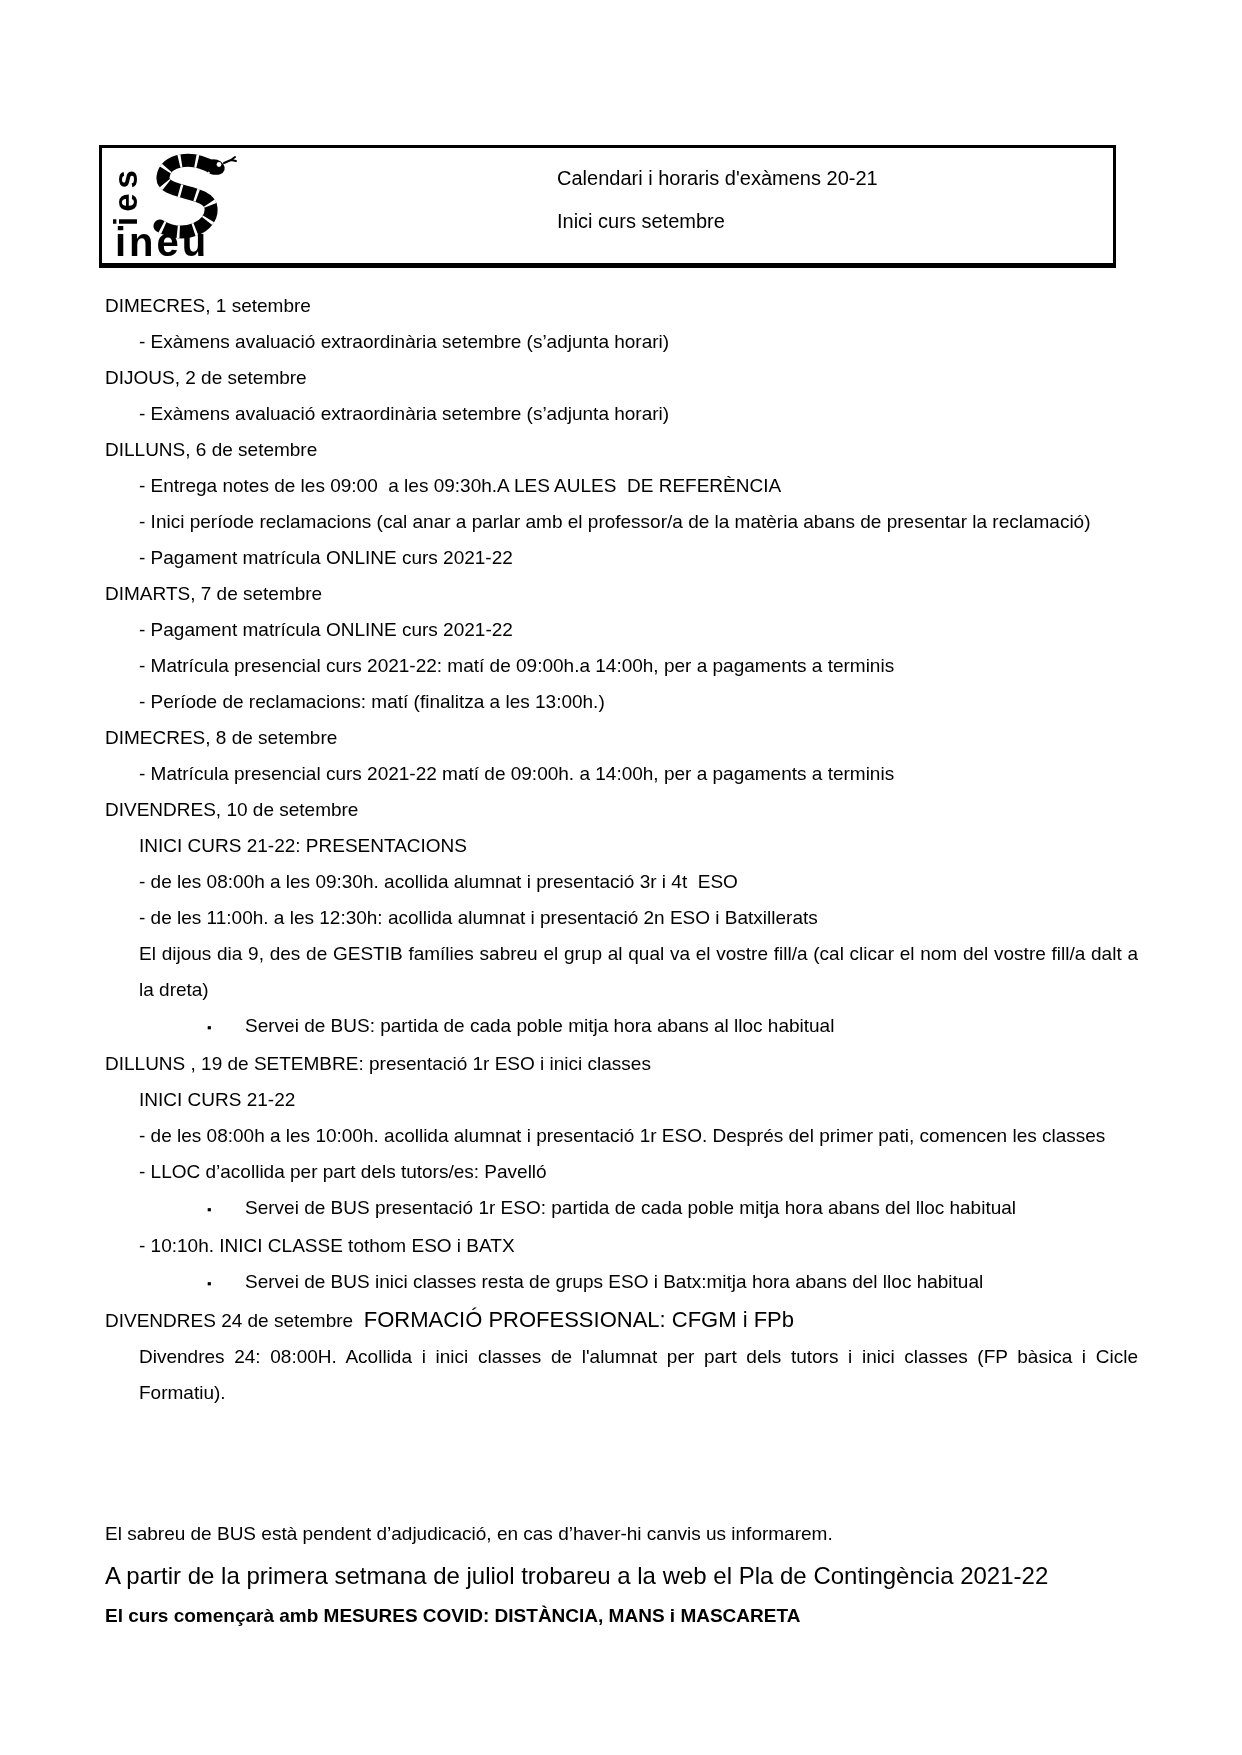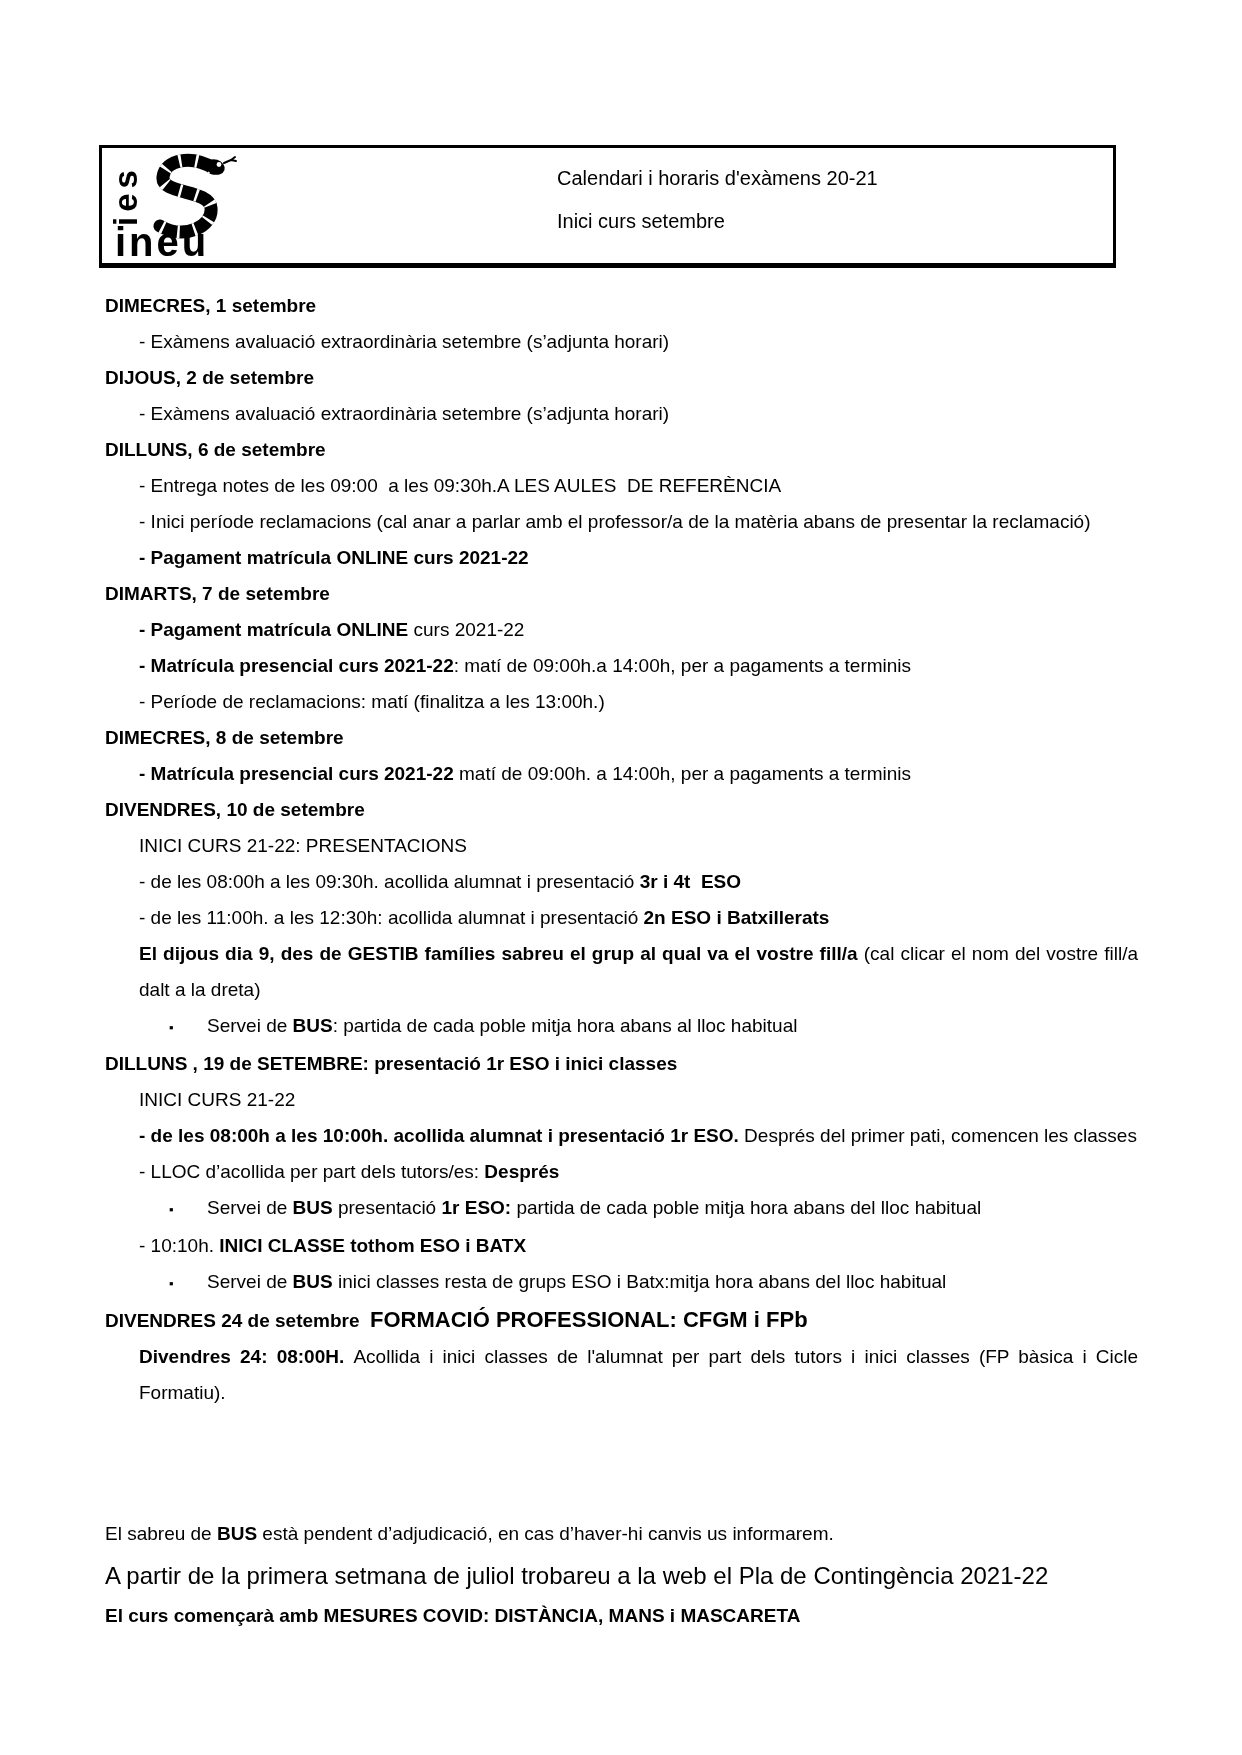--- a/index.html
+++ b/index.html
@@ -21,23 +21,23 @@
     background:#fff;
   }
   .logo { position:absolute; left:8px; top:4px; width:130px; height:112px; }
   .titles { position:absolute; left:455px; top:9px; }
   .title-line { font-size:20px; font-weight:normal; line-height:43px; white-space:pre-wrap; }
   
   .content { position:absolute; left:105px; top:288px; width:1033px; }
   .para { font-size:19px; line-height:36px; white-space:pre-wrap; }
   .para.day { font-weight:bold; }
   .para.item { margin-left:34px; }
-  .para.bullet-item { margin-left:64px; }
+  .para.bullet-item { margin-left:102px; }
   .para.justify { text-align:justify; }
-  .run.b { font-weight:bold; }
+  .run.b { font-weight:normal; }
   .run.xl { font-size:22px; }
   .bmark { display:inline-block; width:38px; font-size:13px; }
   
   .footer { position:absolute; left:105px; top:1476px; width:1035px; }
   .fline { white-space:pre-wrap; line-height:40px; }
   .f1 { font-size:19px; margin-top:38px; }
   .f2 { font-size:24px; margin-top:2px; }
   .f3 { font-size:19px; font-weight:bold; margin-top:0; }
 </style>
 </head>
@@ -85,21 +85,21 @@
       <div class="para item"><span class="run b">- Matrícula presencial curs 2021-22 </span><span class="run">matí de 09:00h. a 14:00h, per a pagaments a terminis</span></div>
       <div class="para day"><span class="run b">DIVENDRES, 10 de setembre</span></div>
       <div class="para item"><span class="run">INICI CURS 21-22: PRESENTACIONS</span></div>
       <div class="para item"><span class="run">- de les 08:00h a les 09:30h. acollida alumnat i presentació </span><span class="run b">3r i 4t  ESO</span></div>
       <div class="para item"><span class="run">- de les 11:00h. a les 12:30h: acollida alumnat i presentació </span><span class="run b">2n ESO i Batxillerats</span></div>
       <div class="para item justify"><span class="run b">El dijous dia 9, des de GESTIB famílies sabreu el grup al qual va el vostre fill/a </span><span class="run">(cal clicar el nom del vostre fill/a dalt a la dreta)</span></div>
       <div class="para bullet-item"><span class="bmark">▪</span><span class="run">Servei de </span><span class="run b">BUS</span><span class="run">: partida de cada poble mitja hora abans al lloc habitual</span></div>
       <div class="para day"><span class="run b">DILLUNS , 19 de SETEMBRE: presentació 1r ESO i inici classes</span></div>
       <div class="para item"><span class="run">INICI CURS 21-22</span></div>
       <div class="para item justify"><span class="run b">- de les 08:00h a les 10:00h. acollida alumnat i presentació 1r ESO. </span><span class="run">Després del primer pati, comencen les classes</span></div>
-      <div class="para item"><span class="run">- LLOC d’acollida per part dels tutors/es: </span><span class="run b">Després</span></div>
+      <div class="para item"><span class="run">- LLOC d’acollida per part dels tutors/es: </span><span class="run b">Pavelló</span></div>
       <div class="para bullet-item"><span class="bmark">▪</span><span class="run">Servei de </span><span class="run b">BUS</span><span class="run"> presentació </span><span class="run b">1r ESO:</span><span class="run"> partida de cada poble mitja hora abans del lloc habitual</span></div>
       <div class="para item"><span class="run">- 10:10h. </span><span class="run b">INICI CLASSE tothom ESO i BATX</span></div>
       <div class="para bullet-item"><span class="bmark">▪</span><span class="run">Servei de </span><span class="run b">BUS</span><span class="run"> inici classes resta de grups ESO i Batx:mitja hora abans del lloc habitual</span></div>
       <div class="para day"><span class="run b">DIVENDRES 24 de setembre  </span><span class="run b xl">FORMACIÓ PROFESSIONAL: CFGM i FPb</span></div>
       <div class="para item justify"><span class="run b">Divendres 24: 08:00H. </span><span class="run">Acollida i inici classes de l'alumnat per part dels tutors i inici classes (FP bàsica i Cicle Formatiu).</span></div>
     </div>
 
   <div class="footer" id="footer">
       <div class="fline f1"><span class="run">El sabreu de </span><span class="run b">BUS</span><span class="run"> està pendent d’adjudicació, en cas d’haver-hi canvis us informarem.</span></div>
       <div class="fline f2"><span class="run">A partir de la primera setmana de juliol trobareu a la web el Pla de Contingència 2021-22</span></div>

